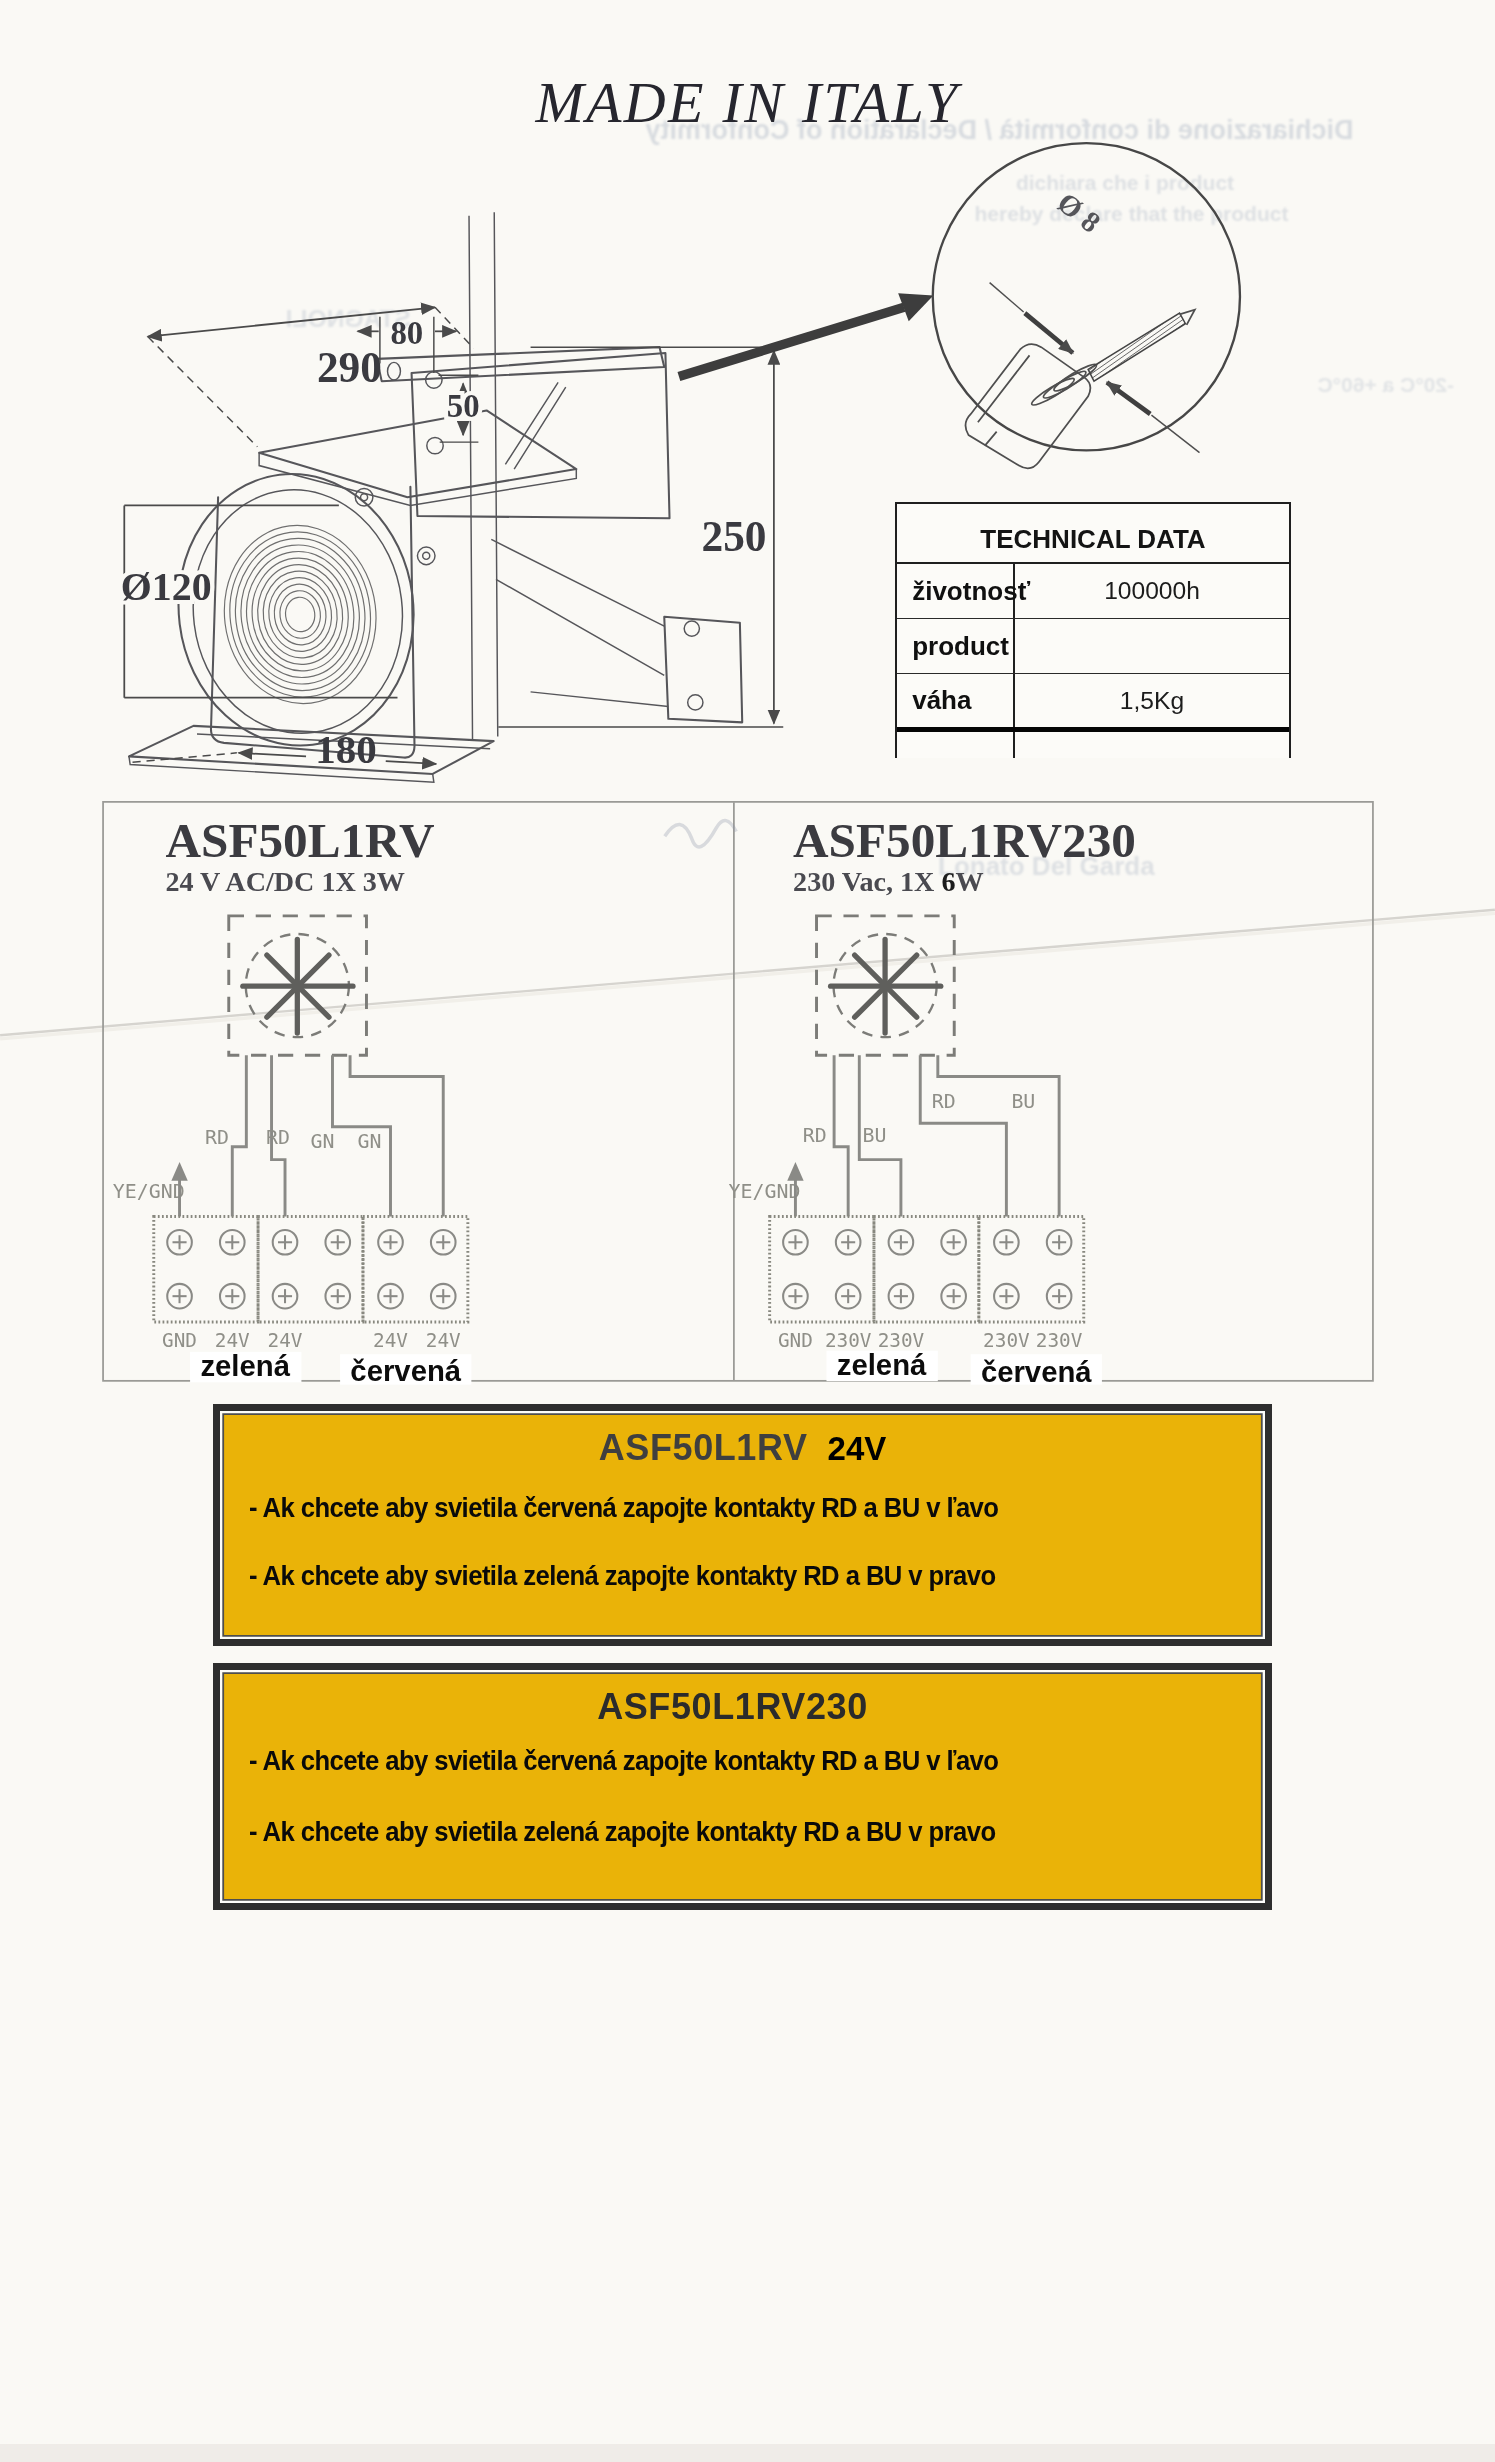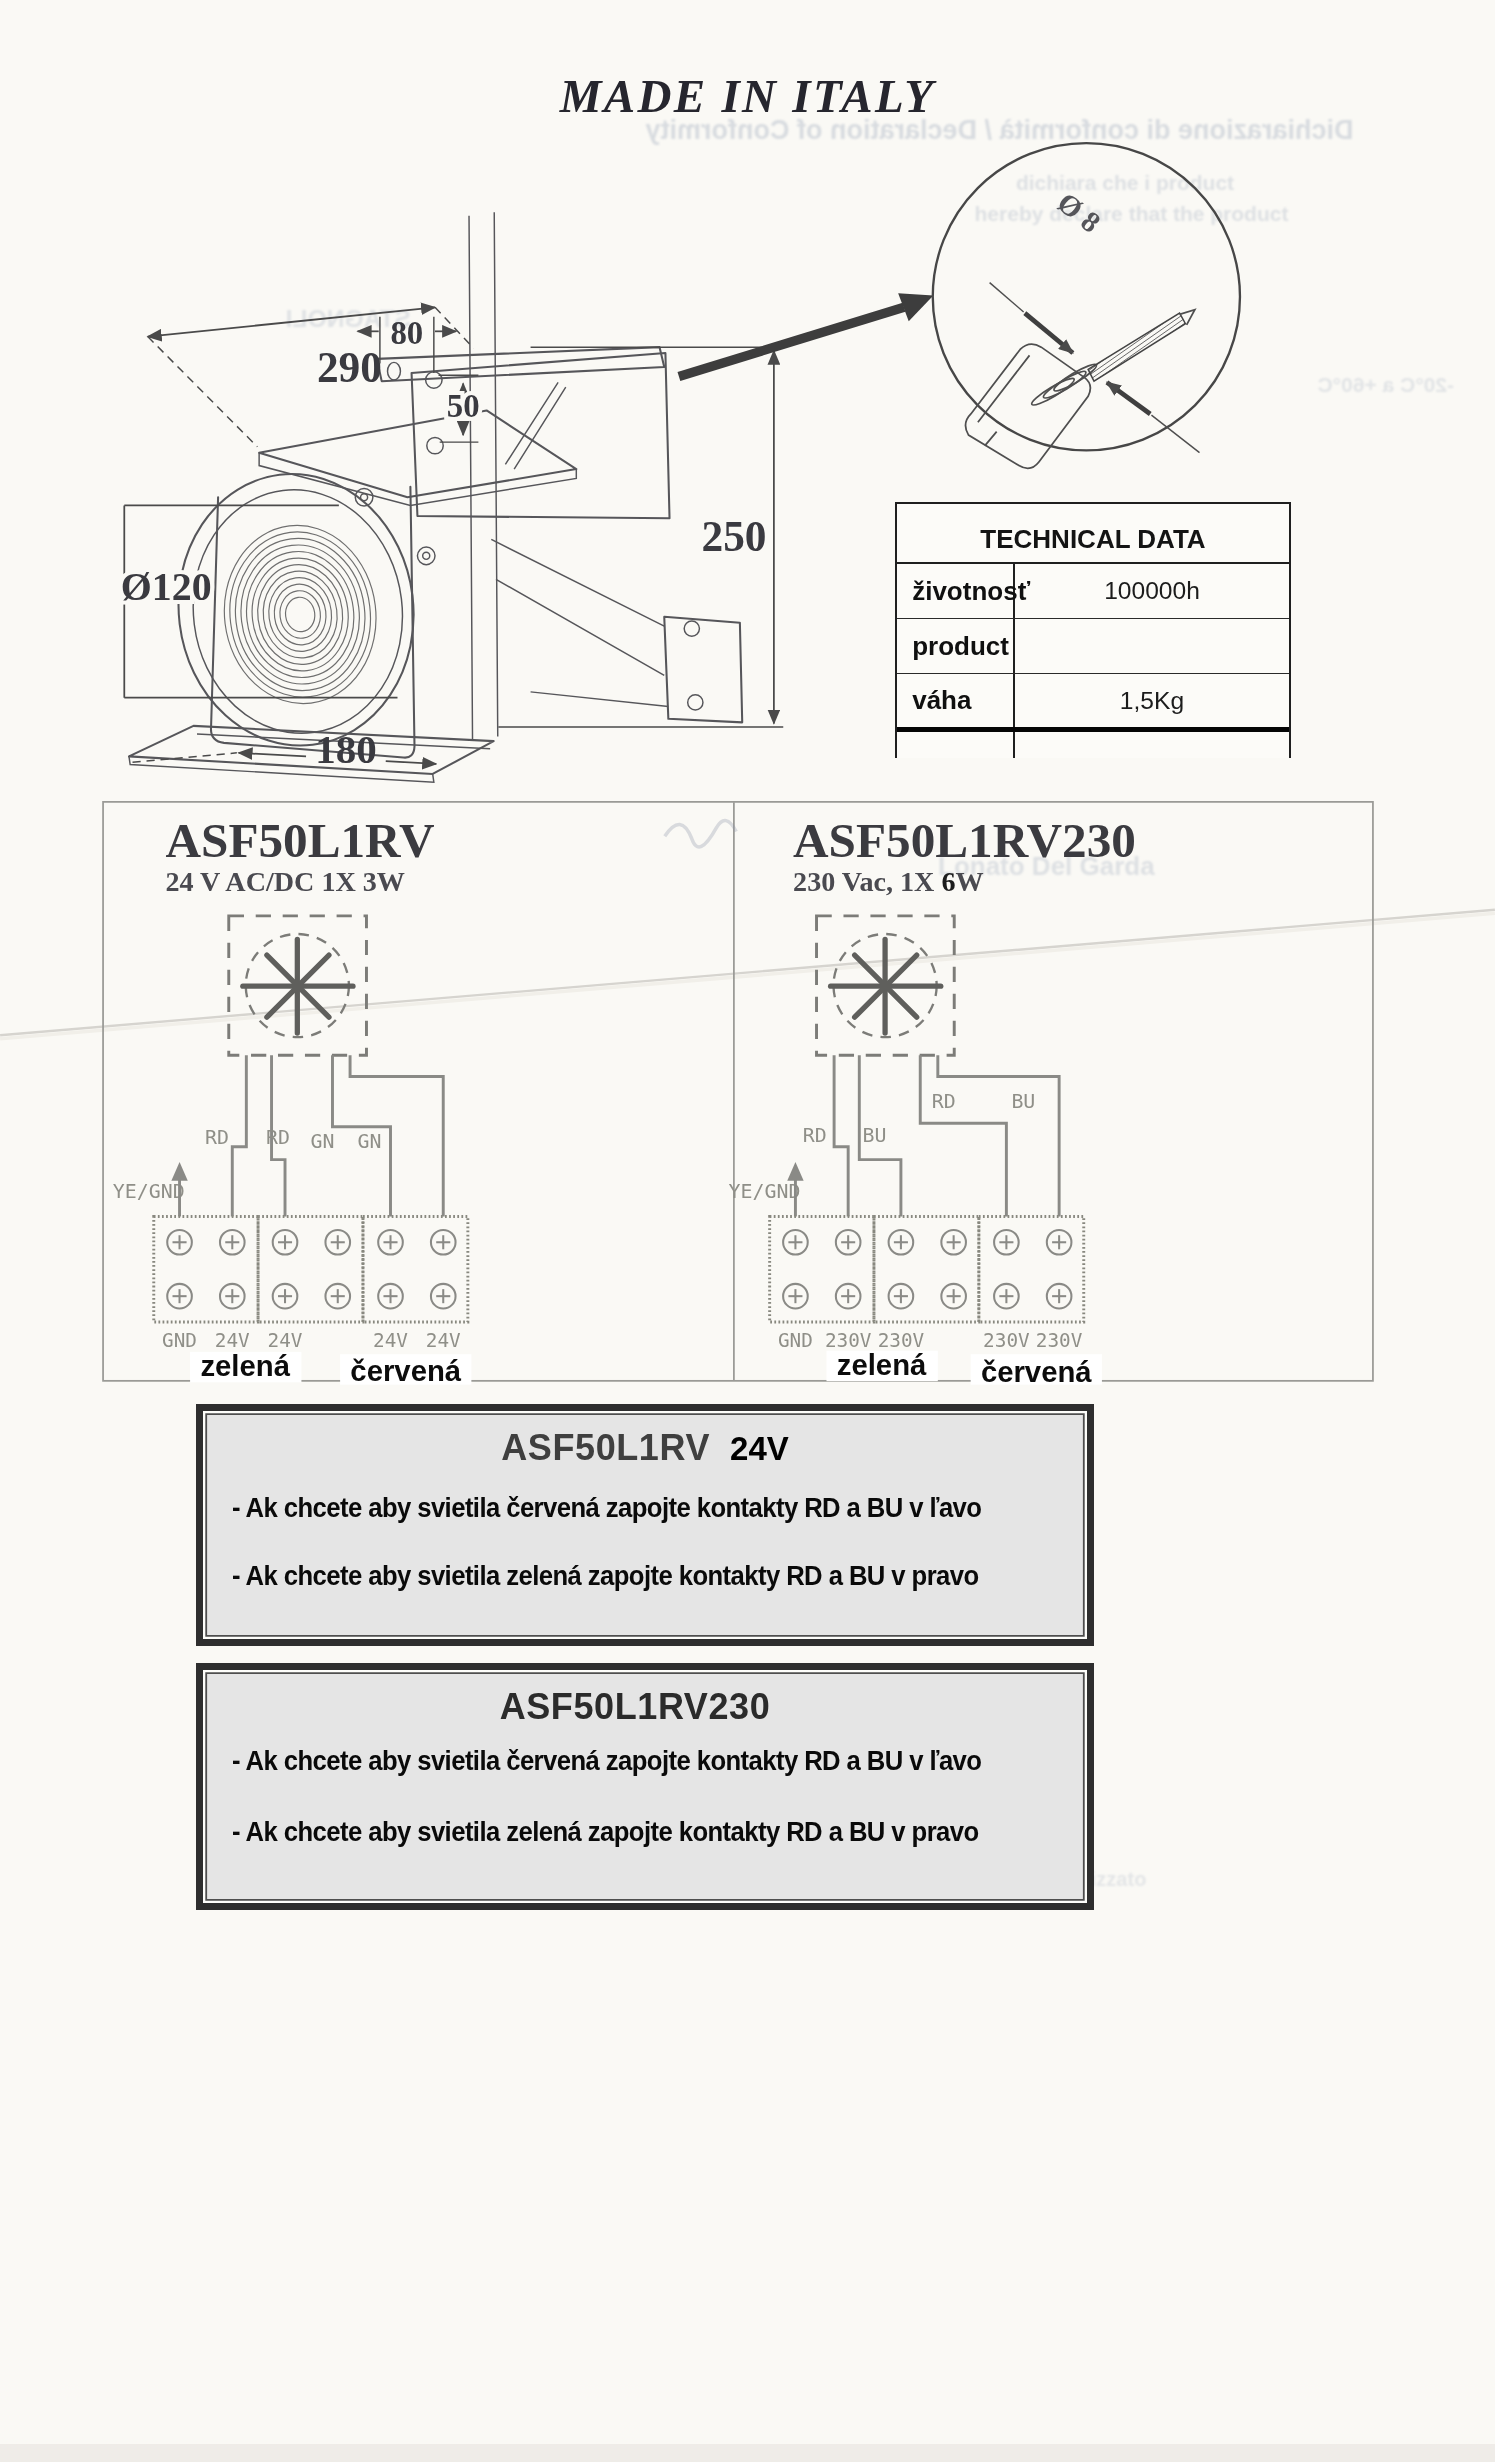--- a/index.html
+++ b/index.html
@@ -4,22 +4,22 @@
 <style>
   html,body{margin:0;padding:0;}
   body{
     width:1495px;height:2462px;position:relative;overflow:hidden;
     background:#faf9f5;
     font-family:"Liberation Sans",sans-serif;
   }
   
   #main-title{
     position:absolute;left:0;top:69px;width:1495px;text-align:center;
-    font-family:"Liberation Serif",serif;font-style:italic;font-weight:bold;
-    font-size:47px;letter-spacing:2.3px;color:#26262e;
+    font-family:"Liberation Serif",serif;font-style:italic;font-weight:normal;
+    font-size:58px;letter-spacing:2.3px;color:#26262e;
   }
   
   .bleed{position:absolute;color:#93a0b5;font-weight:bold;pointer-events:none;
          filter:blur(1.2px);white-space:nowrap;}
   .mir{transform:scaleX(-1);}
   .bleed-a1{left:504px;top:115px;width:991px;text-align:center;font-size:27px;opacity:.33;}
   .bleed-a2{left:961px;top:171px;width:328px;text-align:center;font-size:21px;opacity:.28;filter:blur(0.9px);}
   .bleed-a3{left:938px;top:202px;width:387px;text-align:center;font-size:21px;opacity:.28;filter:blur(0.9px);}
   .bleed-a4{left:223px;top:305px;width:188px;font-size:24.6px;opacity:.26;}
   .bleed-a5{left:1102px;top:373px;width:352px;font-size:21px;opacity:.24;}
@@ -65,21 +65,21 @@
   .ray{stroke:#5f5f5c;stroke-width:9;fill:none;stroke-linecap:round;}
   .tblock{stroke:#88887f;stroke-width:5;fill:none;stroke-dasharray:3 4;}
   .tscrew{stroke:#8a8a86;stroke-width:3.5;fill:none;}
   .gndhead{fill:#8a8a86;stroke:none;}
   .boxline{stroke:#9a9a96;stroke-width:3;fill:none;}
   .patch{fill:#ffffff;stroke:none;}
   .colorlbl{font-family:"Liberation Sans",sans-serif;font-weight:bold;font-size:50px;fill:#0c0c0c;}
   .sig{stroke:#8a93a4;stroke-width:6;fill:none;opacity:.3;}
   
   .instr-box{
-    position:absolute;left:196px;width:898px;background:#e5e5e5;
+    position:absolute;left:213px;width:1059px;background:#eab308;
     border:7.6px solid #2e2e2e;box-sizing:border-box;
     box-shadow:inset 0 0 0 2.3px #fdfdfa, inset 0 0 0 4.1px #4e4e4e;
   }
   #instr-1{top:1404px;height:242px;}
   #instr-2{top:1663px;height:247px;}
   .instr-title-row{position:absolute;left:0;top:16.4px;width:100%;text-align:center;white-space:nowrap;}
   .instr-title{font-size:36px;font-weight:bold;color:#3f3f3f;letter-spacing:0.6px;}
   .instr-suffix{font-size:33px;font-weight:bold;color:#000;margin-left:20px;}
   #instr-2 .instr-title{color:#2b2b2b;}
   .instr-line{position:absolute;left:29px;width:985px;font-size:27px;font-weight:bold;color:#0a0a0a;

